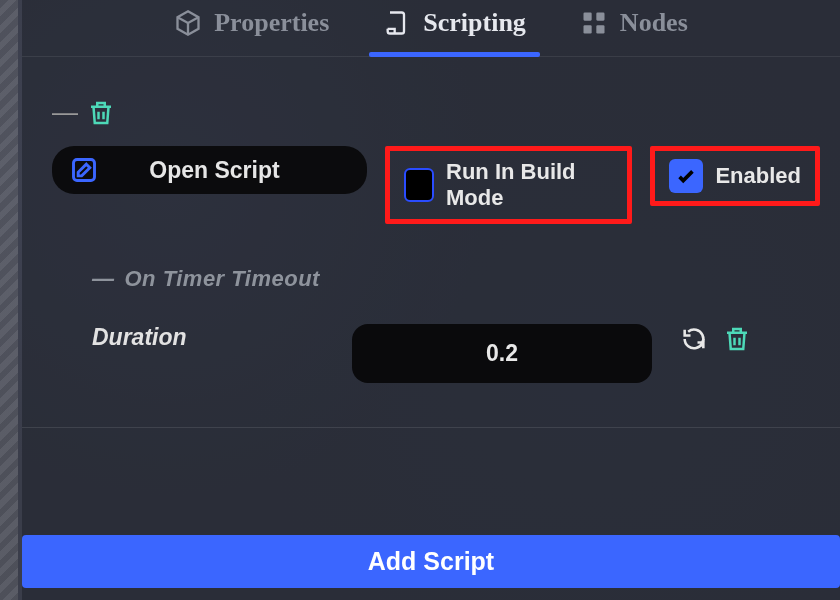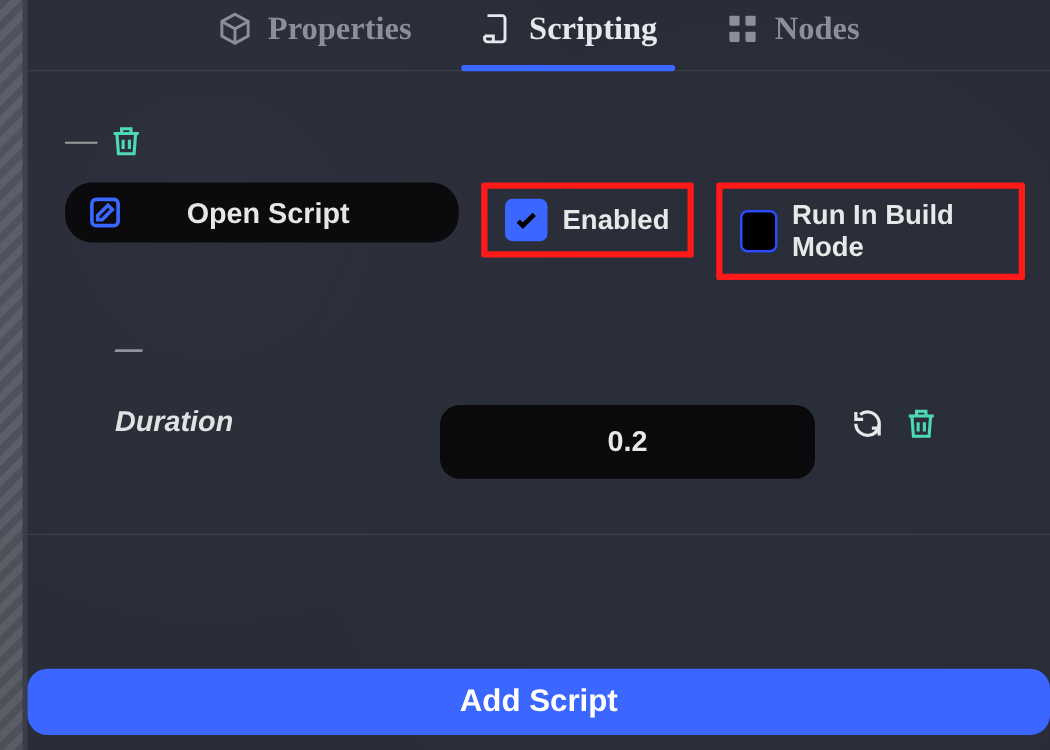--- a/index.html
+++ b/index.html
@@ -227,21 +227,21 @@
 }
 .add-script {
   position: absolute;
   left: 22px; right: 0; bottom: 12px;
   background: #3b66ff;
   color: #fff;
   text-align: center;
   padding: 12px 0;
   font-size: 25px;
   font-weight: 600;
-  border-radius: 16px;
+  border-radius: 4px;
   cursor: pointer;
 }
 </style>
 </head>
 <body>
 
 <div class="left-edge"></div>
 
 <div class="panel">
 
@@ -299,37 +299,38 @@
         <span class="edit-icon">
           <svg viewBox="0 0 24 24" fill="none" stroke="currentColor" stroke-width="2.5">
               <rect x="3" y="3" width="18" height="18" rx="3"></rect>
               <path d="M14 7 l3 3 -7 7 h-3 v-3 z"></path>
             </svg>
         </span>
         <span class="label">Open Script</span>
       </div>
 
       <div class="check-group">
+        <div class="checkbox unchecked"></div>
+        <span class="check-label">Run In Build Mode</span>
+      </div>
+
+      <div class="check-group">
         <div class="checkbox checked">
           <svg viewBox="0 0 24 24" fill="none" stroke="currentColor" stroke-width="4">
               <path d="M5 13 l4 4 L19 7"></path>
             </svg>
         </div>
         <span class="check-label">Enabled</span>
       </div>
-
-      <div class="check-group">
-        <div class="checkbox unchecked"></div>
-        <span class="check-label">Run In Build Mode</span>
-      </div>
     </div>
 
     <div class="section">
       <div class="section-header">
         <span class="dash">—</span>
+        <span>On Timer Timeout</span>
       </div>
 
       <div class="prop-row">
         <div class="prop-label">Duration</div>
         <div class="prop-input">0.2</div>
         <div class="prop-actions">
           <span class="reset-icon">
             <svg viewBox="0 0 24 24" fill="none" stroke="currentColor" stroke-width="2.2">
                 <path d="M4 12 a8 8 0 1 0 3 -6.3"></path>
                 <path d="M4 4 v5 h5"></path>

